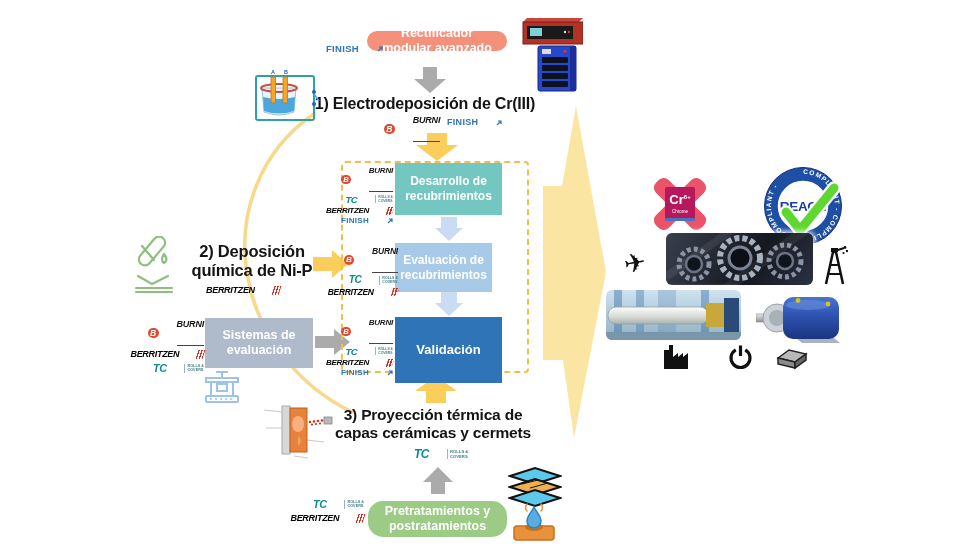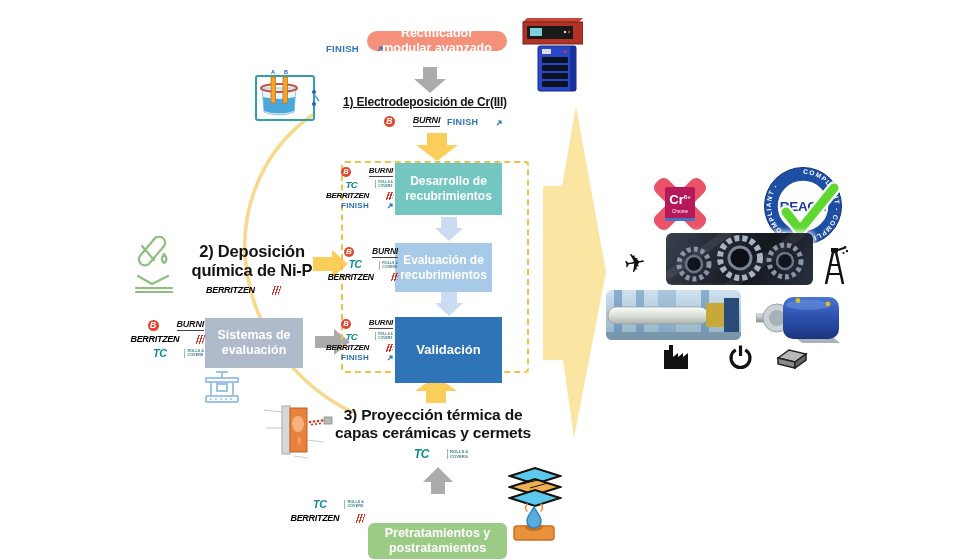--- a/index.html
+++ b/index.html
@@ -8,35 +8,35 @@
   .abs{position:absolute;}
   svg text{font-family:"Liberation Sans",sans-serif;}
 
   
   .pbox{border-radius:0;color:#fff;font-weight:bold;text-align:center;
         display:flex;flex-direction:column;justify-content:center;line-height:1.22;}
   #rectificador{left:367px;top:31px;width:140px;height:20px;background:#F5907A;font-size:12.5px;border-radius:15px;}
   #desarrollo{left:395px;top:163px;width:107px;height:52px;background:#74C7C0;font-size:12px;}
   #evaluacion{left:395px;top:243px;width:97px;height:49px;background:#A7CAE9;font-size:12px;}
   #validacion{left:395px;top:317px;width:107px;height:66px;background:#2F74B6;font-size:13px;}
-  #sistemas{left:205px;top:318px;width:98px;height:50px;background:#AFBACB;font-size:12.5px;}
-  #pretratamientos{left:368px;top:523px;width:139px;height:36px;background:#9CCB86;font-size:12.5px;border-radius:6px;}
+  #sistemas{left:205px;top:318px;width:108px;height:50px;background:#AFBACB;font-size:12.5px;}
+  #pretratamientos{left:368px;top:501px;width:139px;height:36px;background:#9CCB86;font-size:12.5px;border-radius:15px;}
   #dashedbox{left:341px;top:161px;width:184px;height:208px;border:2px dashed #F3BF4B;border-radius:4px;}
 
   
   .heading{font-weight:bold;color:#141414;text-align:center;line-height:1.18;letter-spacing:-0.2px;white-space:nowrap;}
-  #h1{left:300px;top:95px;width:250px;font-size:12px;text-decoration:underline;}
+  #h1{left:300px;top:95px;width:250px;font-size:16px;}
   #h2{left:168px;top:242px;width:168px;font-size:16.5px;}
   #h3{left:327px;top:406px;width:212px;font-size:15.5px;}
 
   
   .logo{display:inline-flex;align-items:center;gap:18px;white-space:nowrap;line-height:1;}
   .b-dot{width:1.25em;height:1.25em;border-radius:50%;background:#E2472F;color:#fff;
          display:inline-flex;align-items:center;justify-content:center;font-weight:bold;font-style:italic;font-size:0.95em;}
-  .b-txt{font-style:italic;font-weight:800;color:#151515;border-bottom:1.5px solid #444;padding-bottom:1px;letter-spacing:-0.2px;}
+  .b-txt{font-style:italic;font-weight:800;color:#151515;border-bottom:1.5px solid #444;padding-bottom:16px;letter-spacing:-0.2px;}
   .tc-txt{color:#0F8B8D;font-weight:800;font-size:1.2em;letter-spacing:-0.5px;font-style:italic;}
   .tc-sub{display:inline-flex;flex-direction:column;border-left:1px solid #9ab4b8;padding-left:2px;
           font-size:0.42em;line-height:1.25;color:#437f8a;font-weight:bold;}
   .bz-txt{font-style:italic;font-weight:900;color:#000;letter-spacing:-0.3px;}
   .bz-mark{display:inline-block;width:0.75em;height:0.95em;transform:skewX(-18deg);
            background:repeating-linear-gradient(90deg,#D42B1E 0 1.5px,transparent 1.5px 3px);}
   .fin-txt{color:#2D74B8;font-weight:900;letter-spacing:0.3px;}
   .lcol{display:flex;flex-direction:column;align-items:flex-end;gap:2.5px;}
   #col-desarrollo{left:342px;top:167px;width:51px;font-size:8px;}
   #col-evaluacion{left:340px;top:247px;width:58px;font-size:8.5px;}

